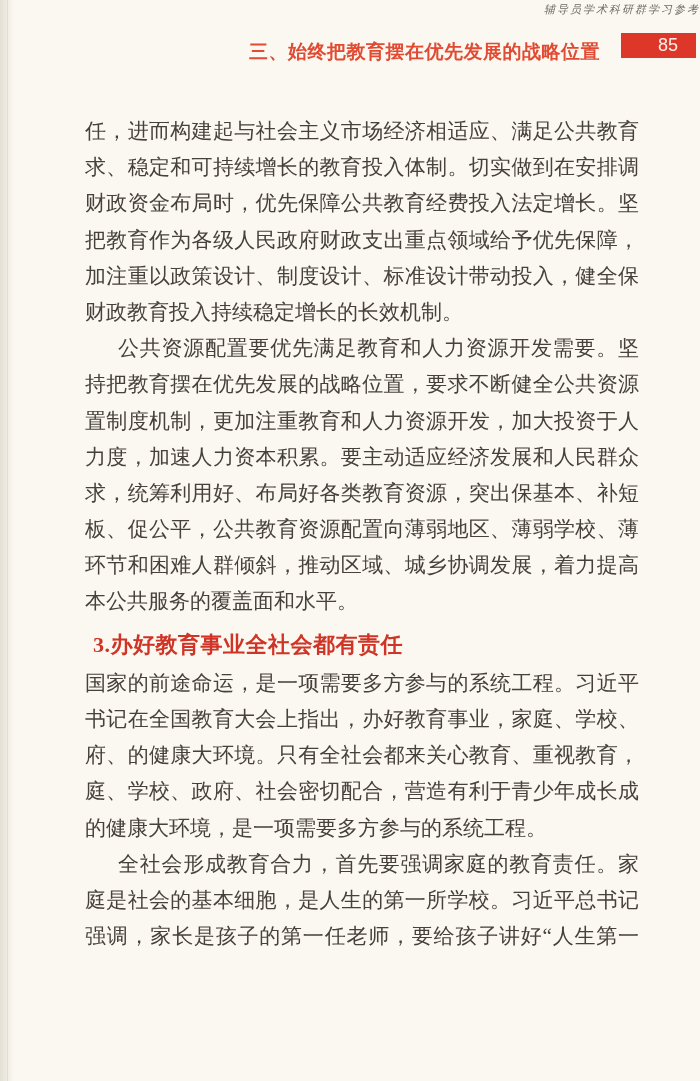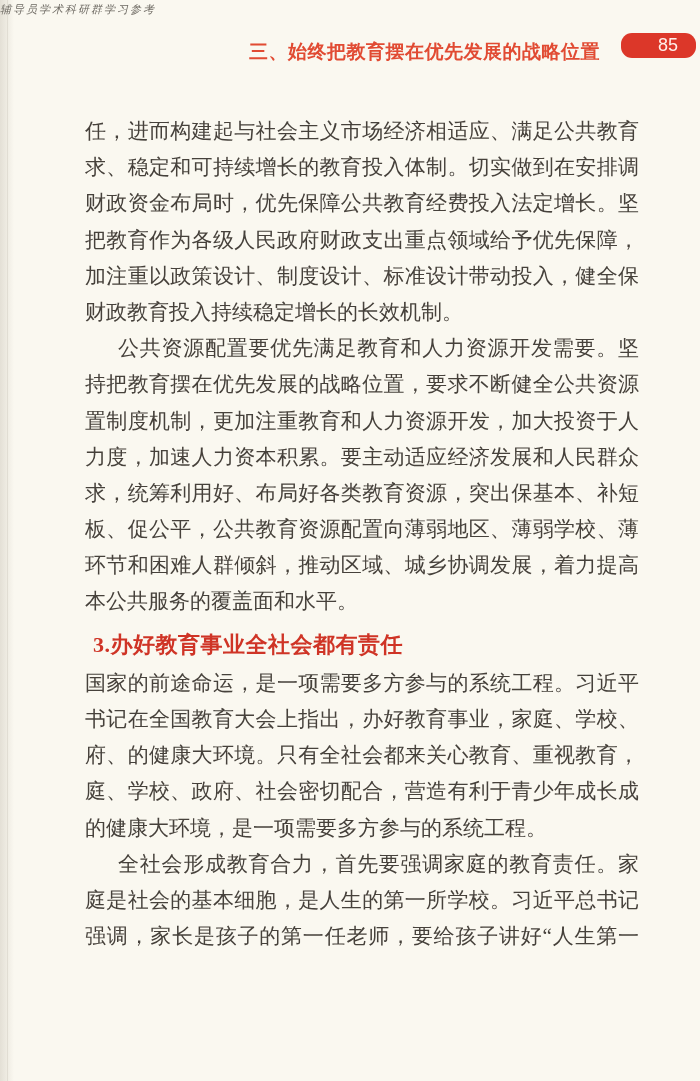--- a/index.html
+++ b/index.html
@@ -27,21 +27,21 @@
     left: 7px; top: 0; bottom: 0;
     width: 1px;
     background: rgba(100,88,70,0.10);
     pointer-events: none;
   }
   .watermark {
     position: absolute;
     top: 2px;
     left: 0;
     width: 100%;
-    text-align: left;
+    text-align: right;
     font-size: 11px;
     letter-spacing: 2px;
     color: var(--watermark_gray, #6e6a63);
     font-family: "DejaVu Serif", serif;
     font-style: italic;
   }
   .header-title {
     position: absolute;
     top: 33px;
     right: 100px;
@@ -61,21 +61,20 @@
     height: 25px;
     box-sizing: border-box;
     background: var(--accent_red, #dc3729);
     color: var(--badge_text, #fff0ea);
     font-size: 18px;
     font-family: "Liberation Sans", "DejaVu Sans", sans-serif;
     display: flex;
     align-items: center;
     justify-content: flex-end;
     padding-right: 18px;
-    border-radius: 11px;
   }
   .text-block {
     position: absolute;
     left: 57px;
     top: 113px;
     width: 582px;
     color: var(--ink, #46413b);
     font-size: 21px;
   }
   .para {

